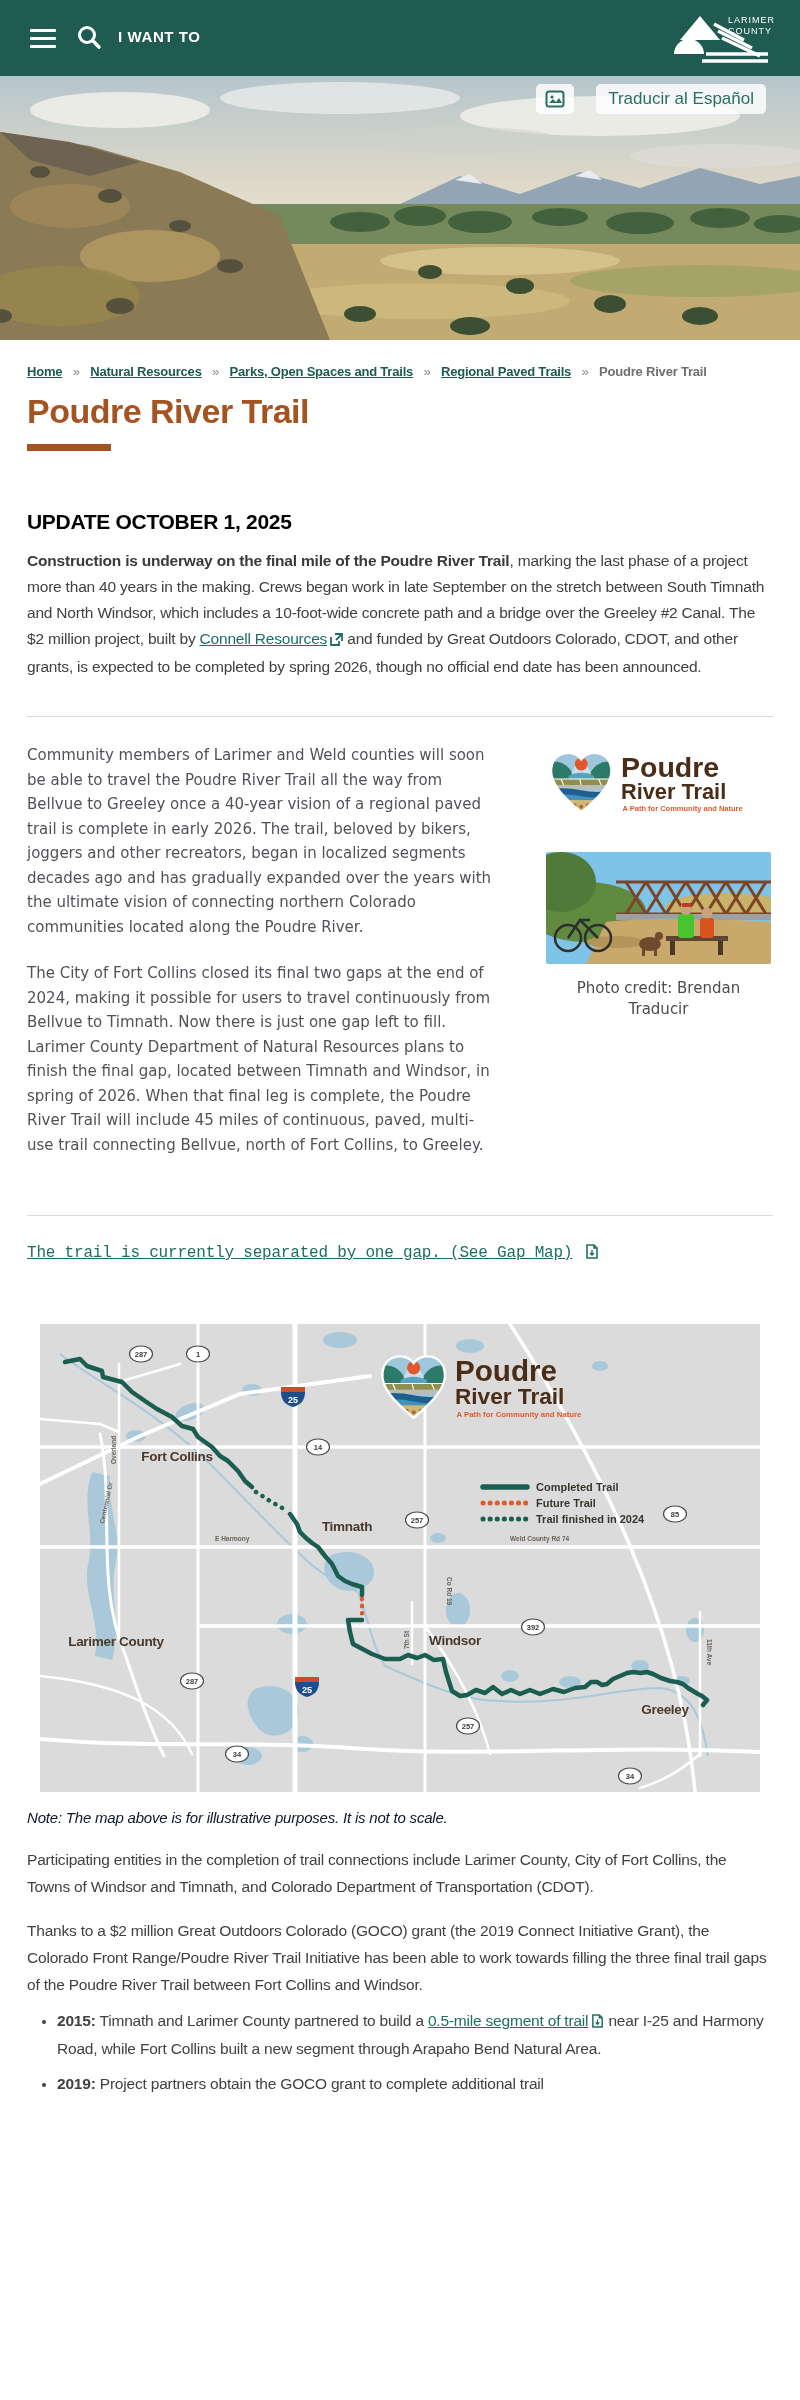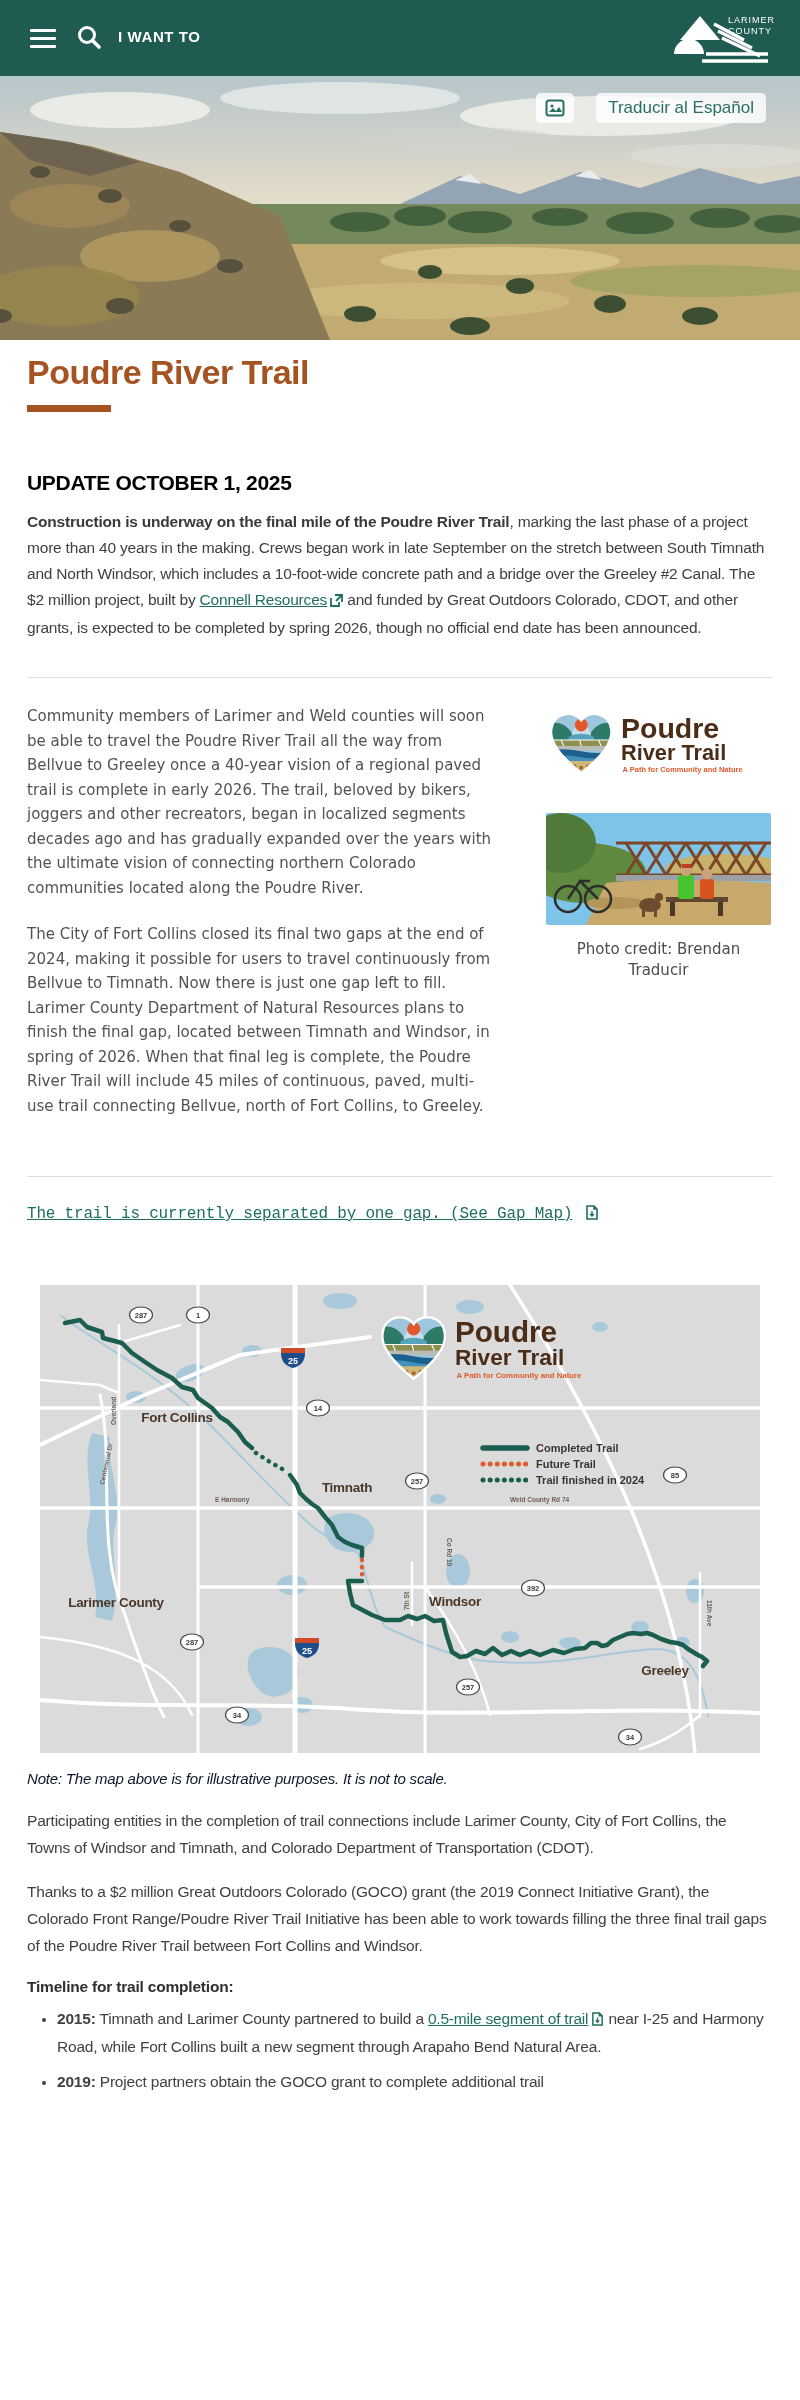--- a/index.html
+++ b/index.html
@@ -14,21 +14,21 @@
   .hamburger { position:absolute; left:30px; top:29px; width:26px; height:19px; cursor:pointer; }
   .hamburger span { display:block; height:3px; background:#fff; margin-bottom:5px; border-radius:1px; }
   .search-btn { position:absolute; left:76px; top:24px; width:26px; height:26px; }
   .iwantto { position:absolute; left:118px; top:28px; color:#fff; font-weight:bold;
              font-size:15px; letter-spacing:0.6px; }
   .county-logo { position:absolute; right:26px; top:10px; }
 
   
   .hero { position:relative; height:264px; overflow:hidden; }
   .hero svg.scene { display:block; }
-  .translate-bar { position:absolute; top:17px; right:34px; display:flex; gap:22px;justify-content:space-between; }
+  .translate-bar { position:absolute; top:8px; right:34px; display:flex; gap:22px;justify-content:space-between; }
   .translate-icon-btn { background:rgba(255,255,255,0.82); border-radius:5px; width:38px; height:30px;
              display:flex; align-items:center; justify-content:center; }
   .translate-btn { background:rgba(255,255,255,0.82); border-radius:5px; height:30px; padding:0 12px;
              display:flex; align-items:center; color:#2a6f63; font-size:17px; }
 
   
   .container { padding:0 27px; }
   .breadcrumb { margin-top:24px; font-size:13px; font-weight:bold; letter-spacing:-0.2px; }
   .breadcrumb a { color:#1d5a50; text-decoration:underline; }
   .crumb-sep { color:#8a8a8a; margin:0 7px; font-weight:normal; }
@@ -193,20 +193,31 @@
         <circle cx="7" cy="7" r="1.6" fill="#2a6f63"></circle>
         <path d="M4,13 L8,9 L11,12 L14,8 L17,13 Z" fill="#2a6f63"></path>
       </svg>
     </div>
     <div class="translate-btn">Traducir al Español</div>
   </div>
 </div>
 
 <div class="container">
 
+  <nav class="breadcrumb cond">
+    <a href="#">Home</a>
+    <span class="crumb-sep">»</span>
+    <a href="#">Natural Resources</a>
+    <span class="crumb-sep">»</span>
+    <a href="#">Parks, Open Spaces and Trails</a>
+    <span class="crumb-sep">»</span>
+    <a href="#">Regional Paved Trails</a>
+    <span class="crumb-sep">»</span>
+    <span class="crumb-current">Poudre River Trail</span>
+  </nav>
 
   <h1 class="page-title cond">Poudre River Trail</h1>
   <div class="title-bar"></div>
 
   <h2 class="update-heading cond">UPDATE OCTOBER 1, 2025</h2>
 
   <p class="lead cond">
     <b>Construction is underway on the final mile of the Poudre River Trail</b><span>, marking the last phase of a project more than 40 years in the making. Crews began work in late September on the stretch between South Timnath and North Windsor, which includes a 10-foot-wide concrete path and a bridge over the Greeley #2 Canal. The $2 million project, built by </span><a href="#" class="teal-link">Connell Resources</a><span class="inline-ico"><svg width="13" height="13" viewBox="0 0 13 13">
           <path d="M1,4 V12 H9 V8" fill="none" stroke="#1e6f61" stroke-width="1.8"></path>
           <path d="M5,1 H12 V8" fill="none" stroke="#1e6f61" stroke-width="1.8"></path>
@@ -407,21 +418,20 @@
         </g>
       </g>
     </svg>
   </div>
 
   <div class="map-note cond">Note: The map above is for illustrative purposes. It is not to scale.</div>
 
   <div class="below cond">
     <p>Participating entities in the completion of trail connections include Larimer County, City of Fort Collins, the Towns of Windsor and Timnath, and Colorado Department of Transportation (CDOT).</p>
     <p>Thanks to a $2 million Great Outdoors Colorado (GOCO) grant (the 2019 Connect Initiative Grant), the Colorado Front Range/Poudre River Trail Initiative has been able to work towards filling the three final trail gaps of the Poudre River Trail between Fort Collins and Windsor.</p>
-    <div class="timeline-heading">Timeline for trail completion:</div>
     <ul class="timeline">
       <li>
         <b>2015:</b><span> Timnath and Larimer County partnered to build a </span><a href="#" class="teal-link">0.5-mile segment of trail</a><span class="inline-ico"><svg width="13" height="14" viewBox="0 0 14 15">
               <path d="M2,1 H9 L12,4 V14 H2 Z" fill="none" stroke="#1e6f61" stroke-width="1.6"></path>
               <path d="M9,1 V4 H12" fill="none" stroke="#1e6f61" stroke-width="1.6"></path>
               <path d="M7,6 V10.5 M5,9 L7,11 L9,9" fill="none" stroke="#1e6f61" stroke-width="1.4"></path>
             </svg></span><span> near I-25 and Harmony Road, while Fort Collins built a new segment through Arapaho Bend Natural Area.</span>
       </li>
       <li>
         <b>2019:</b><span> Project partners obtain the GOCO grant to complete additional trail</span>

